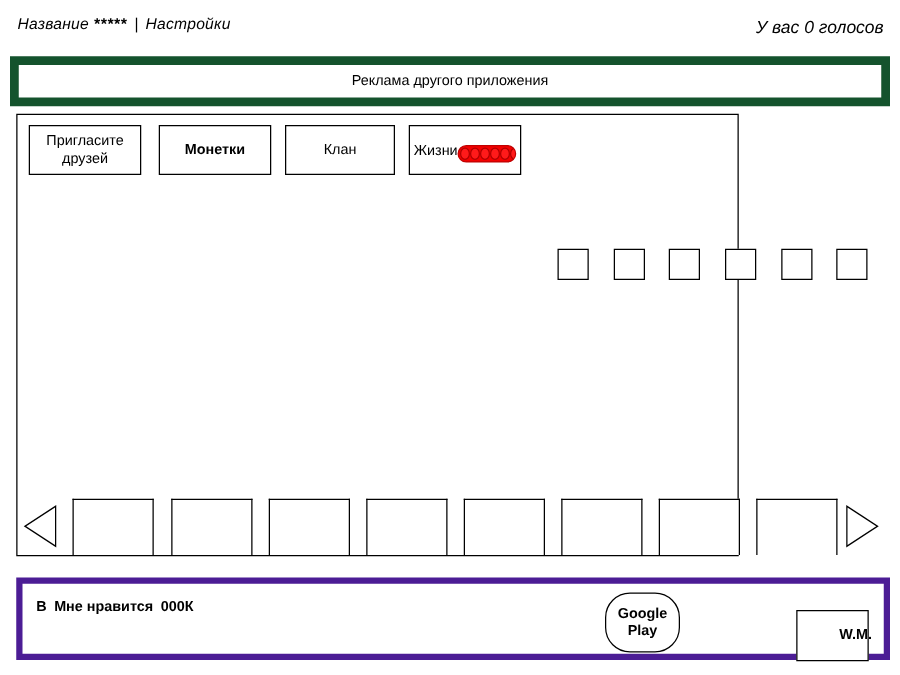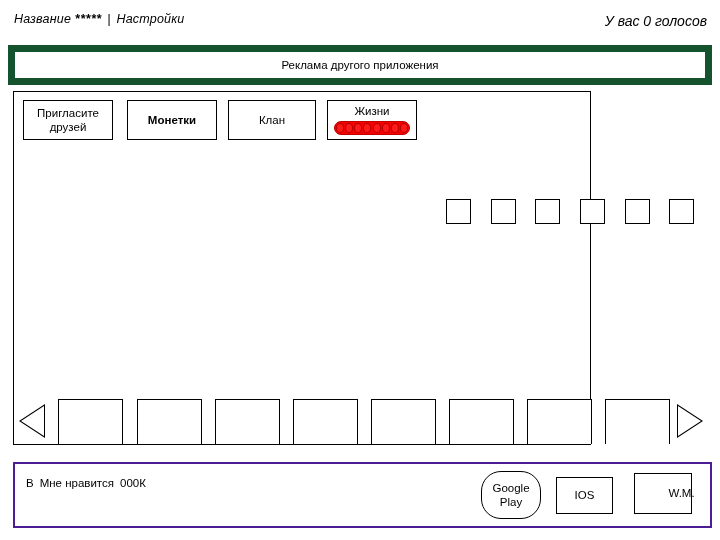--- a/index.html
+++ b/index.html
@@ -84,21 +84,21 @@
     text-align: center;
     font-size: 11.5px;
     line-height: 1.25;
     padding: 0 3px;
   }
   #btn-invite  { left: 9px;   width: 90px; }
   #btn-coins   { left: 113px; width: 90px; font-weight: bold; }
   #btn-clan    { left: 214px; width: 88px; text-align: center; }
   #btn-lives   {
     left: 313px; width: 90px;
-    flex-direction: column;
+    flex-direction: row;
     justify-content: flex-start;
     padding-top: 3px;
   }
   #lives-label { font-size: 11.5px; }
   #lives-bar {
     margin-top: 3px;
     width: 76px; height: 14px;
     background: #f40000;
     border: 1px solid #c00000;
     border-radius: 7px;
@@ -177,22 +177,23 @@
     border-top: 15px solid transparent;
     border-bottom: 15px solid transparent;
     border-left: 23px solid #ffffff;
   }
 
   
   #footer-panel {
     position: absolute;
     left: 13px; top: 462px;
     width: 699px; height: 66px;
-    border: 2px solid #4c1d95;
-    box-sizing: border-box;
+    border: 5px solid #4c1d95;
+    box-sizing: border-box;
+    font-weight: bold;
   }
   #like-widget {
     position: absolute;
     left: 11px; top: 13px;
     font-size: 11.5px;
     white-space: nowrap;
   }
   #like-widget .fb-mark { padding-right: 6px; }
   #like-widget .like-count { padding-left: 6px; }
 
@@ -205,21 +206,21 @@
     align-items: center;
     justify-content: center;
     text-align: center;
     font-size: 11.5px;
     line-height: 1.25;
     padding: 0 3px;
   }
   #btn-group  { left: 321px; top: 11px; width: 131px; height: 40px; }
   #btn-gplay  { left: 466px; top: 7px;  width: 60px;  height: 48px; border-radius: 20px; }
   #btn-ios    { left: 541px; top: 13px; width: 57px;  height: 37px; }
-  #btn-wm     { left: 619px; top: 9px;  width: 58px;  height: 41px; padding-left: 40px; }
+  #btn-wm     { left: 619px; top: 21px;  width: 58px;  height: 41px; padding-left: 40px; }
 </style>
 </head>
 <body>
 
 <div id="topbar">
   <div id="app-title">
     <span>Название</span>
     <span class="stars">*****</span>
     <span class="sep">|</span>
     <span>Настройки</span>
@@ -290,21 +291,18 @@
 
   <div id="like-widget">
     <span class="fb-mark">B</span><span>Мне нравится</span><span class="like-count">000К</span>
   </div>
 
 
   <div class="footer-button" id="btn-gplay">
     <span>Google Play</span>
   </div>
 
-  <div class="footer-button" id="btn-ios">
-    <span>IOS</span>
-  </div>
 
   <div class="footer-button" id="btn-wm">
     <span>W.M.</span>
   </div>
 
 </div>
 
 </body></html>

